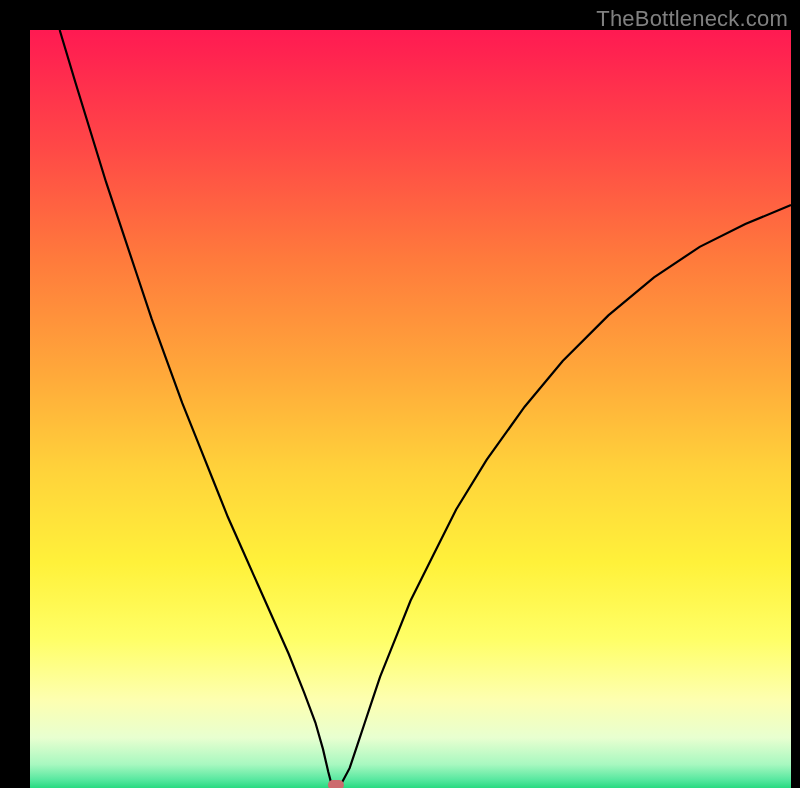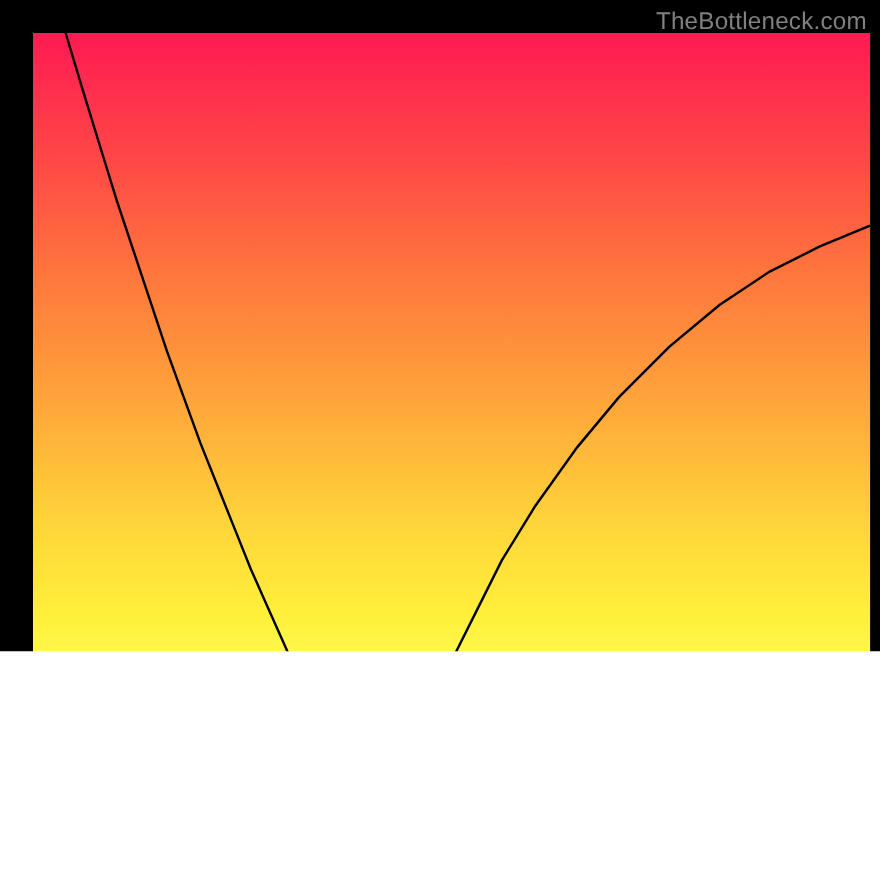--- a/index.html
+++ b/index.html
@@ -2,21 +2,21 @@
 <html><head>
 <meta charset="utf-8">
 <style>
   body {
     margin: 0;
     padding: 0;
     background: #fff;
   }
   .container {
     width: 800px;
-    height: 592px;
+    height: 788px;
     position: relative;
   }
   .watermark {
     position: absolute;
     top: 6px;
     right: 12px;
     font-family: Arial, Helvetica, sans-serif;
     font-size: 22px;
     color: #808080;
     font-weight: 500;

